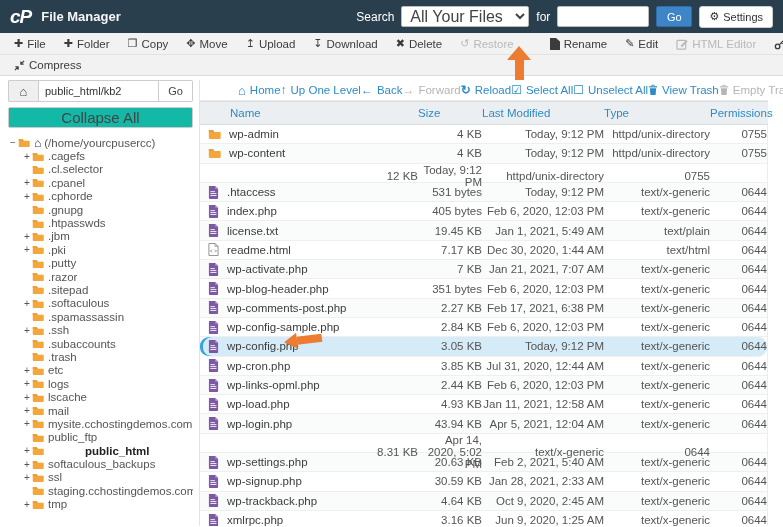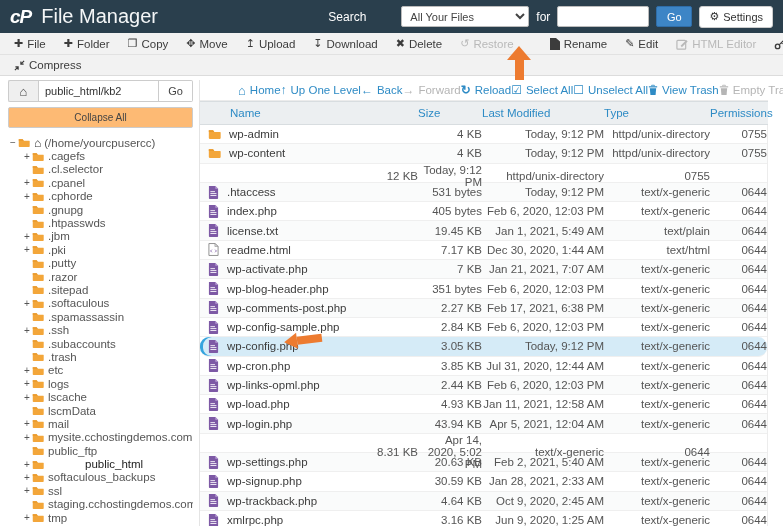--- a/index.html
+++ b/index.html
@@ -5,26 +5,26 @@
   * { margin:0; padding:0; box-sizing:border-box; }
   html,body { width:783px; height:527px; overflow:hidden; background:#fff;
     font-family:"Liberation Sans", sans-serif; color:#444; }
   .page { position:relative; width:783px; height:527px; }
 
   
   .topbar { height:33px; background:#2a3f4d; display:flex; align-items:center;
     padding:16px 10px; color:#fff; }
   .logo { font-weight:bold; font-style:italic; font-size:19px; color:#fff;
     letter-spacing:-1px; margin-right:10px; }
-  .apptitle { font-size:20px; font-weight:400; color:#f4f6f7; }
+  .apptitle { font-size:13px; font-weight:700; color:#f4f6f7; }
   .topbar .spacer { flex:1; }
   .searchwrap { display:flex; align-items:center; gap:7px; font-size:12px; }
-  .scope-select { width:128px; height:21px; font-size:11px; color:#444;
+  .scope-select { width:128px; height:21px; font-size:16px; color:#444;
     border:1px solid #bbb; border-radius:2px; background:#fff; padding:0 4px;
-    font-family:"Liberation Sans", sans-serif;margin-left:28px; }
+    font-family:"Liberation Sans", sans-serif; }
   .search-input { width:92px; height:21px; border:1px solid #bbb; border-radius:2px;
     padding:0 5px; font-size:11px; }
   .go-btn-top { height:21px; width:36px; background:#3d85c6; color:#fff; border:1px solid #2f6da8;
     border-radius:2px; font-size:11px; cursor:pointer; }
   .settings-btn { height:22px; background:#fff; color:#333; border:1px solid #ccc;
     border-radius:3px; font-size:11px; padding:0 9px; display:flex; align-items:center; gap:4px; cursor:pointer; }
 
   
   .toolbar { background:#f2f2f2; border-bottom:1px solid #e2e2e2; display:flex;
     align-items:center; padding:0 14px; gap:18px; height:22px; font-size:11.5px; }
@@ -37,29 +37,29 @@
   
   .content { display:flex; height:450px; padding-top:4px; }
   .sidebar { width:200px; border-right:1px solid #e4e4e4; padding:0 6px 0 8px; flex:none; }
   .pathrow { display:flex; height:22px; }
   .home-btn { width:30px; background:#efefef; border:1px solid #ccc; border-right:none;
     display:flex; align-items:center; justify-content:center; font-size:13px; color:#444;
     border-radius:2px 0 0 2px; cursor:pointer; }
   .path-input { flex:1; border:1px solid #ccc; font-size:11px; padding:0 6px; color:#333; min-width:0; }
   .go-btn-side { width:34px; background:#fff; border:1px solid #ccc; border-left:none;
     font-size:11px; color:#444; border-radius:0 2px 2px 0; cursor:pointer; }
-  .collapse-btn { width:100%; height:21px; margin-top:5px; background:#fdba74; border:1px solid #ccc;
-    border-radius:2px; font-size:10px; color:#444; cursor:pointer; }
+  .collapse-btn { width:100%; height:21px; margin-top:5px; background:#14b8a6; border:1px solid #ccc;
+    border-radius:2px; font-size:15px; color:#444; cursor:pointer; }
   .tree { margin-top:8px; font-size:11.5px; color:#555; }
   .tree-item { display:flex; align-items:center; height:13.4px; cursor:pointer; white-space:nowrap; overflow:hidden; }
   .tree-item .toggle { width:10px; font-size:10px; color:#555; text-align:center; flex:none; }
   .tree-item .ic { margin-right:4px; display:flex; flex:none; }
   .tree-item .home-glyph { font-size:12px; margin-right:3px; color:#333; }
   .tree-item.depth1 { padding-left:14px; }
-  .tree-item.bold .lbl { font-weight:normal; color:#222;padding-left:37px; }
+  .tree-item.bold .lbl { font-weight:bold; color:#222;padding-left:37px; }
 
   
   .main { width:568px; flex:none; display:flex; flex-direction:column; }
   .navrow { height:21px; display:flex; align-items:center; padding:0 10px 0 38px;
     justify-content:space-between; font-size:11.5px; border-bottom:1px solid #ececec; }
   .nav-item { display:flex; align-items:center; gap:4px; color:#2e8bc5; cursor:pointer; white-space:nowrap; }
   .nav-item .ic { font-size:12px; line-height:1; display:flex; align-items:center; }
   .nav-item.disabled { color:#b5b5b5; cursor:default; }
   .nav-sep { width:1px; height:13px; background:#dcdcdc; }
 
@@ -412,30 +412,20 @@
             <span class="toggle">+</span>
             <span class="ic">
               <svg width="12" height="11" viewBox="0 0 16 14">
                 <path d="M1 2.5h5.2l1.6 2H15a.6.6 0 0 1 .6.6V12a1 1 0 0 1-1 1H2a1 1 0 0 1-1-1z" fill="#F3A63A"></path>
                 <path d="M1 2.5h5.2l1.6 2H1z" fill="#E8992B"></path>
               </svg>
             </span>
             <span class="lbl">lscache</span>
           </div>
           <div class="tree-item depth1">
-            <span class="toggle"></span>
-            <span class="ic">
-              <svg width="12" height="11" viewBox="0 0 16 14">
-                <path d="M1 2.5h5.2l1.6 2H15a.6.6 0 0 1 .6.6V12a1 1 0 0 1-1 1H2a1 1 0 0 1-1-1z" fill="#F3A63A"></path>
-                <path d="M1 2.5h5.2l1.6 2H1z" fill="#E8992B"></path>
-              </svg>
-            </span>
-            <span class="lbl">lscmData</span>
-          </div>
-          <div class="tree-item depth1">
             <span class="toggle">+</span>
             <span class="ic">
               <svg width="12" height="11" viewBox="0 0 16 14">
                 <path d="M1 2.5h5.2l1.6 2H15a.6.6 0 0 1 .6.6V12a1 1 0 0 1-1 1H2a1 1 0 0 1-1-1z" fill="#F3A63A"></path>
                 <path d="M1 2.5h5.2l1.6 2H1z" fill="#E8992B"></path>
               </svg>
             </span>
             <span class="lbl">mail</span>
           </div>
           <div class="tree-item depth1">

